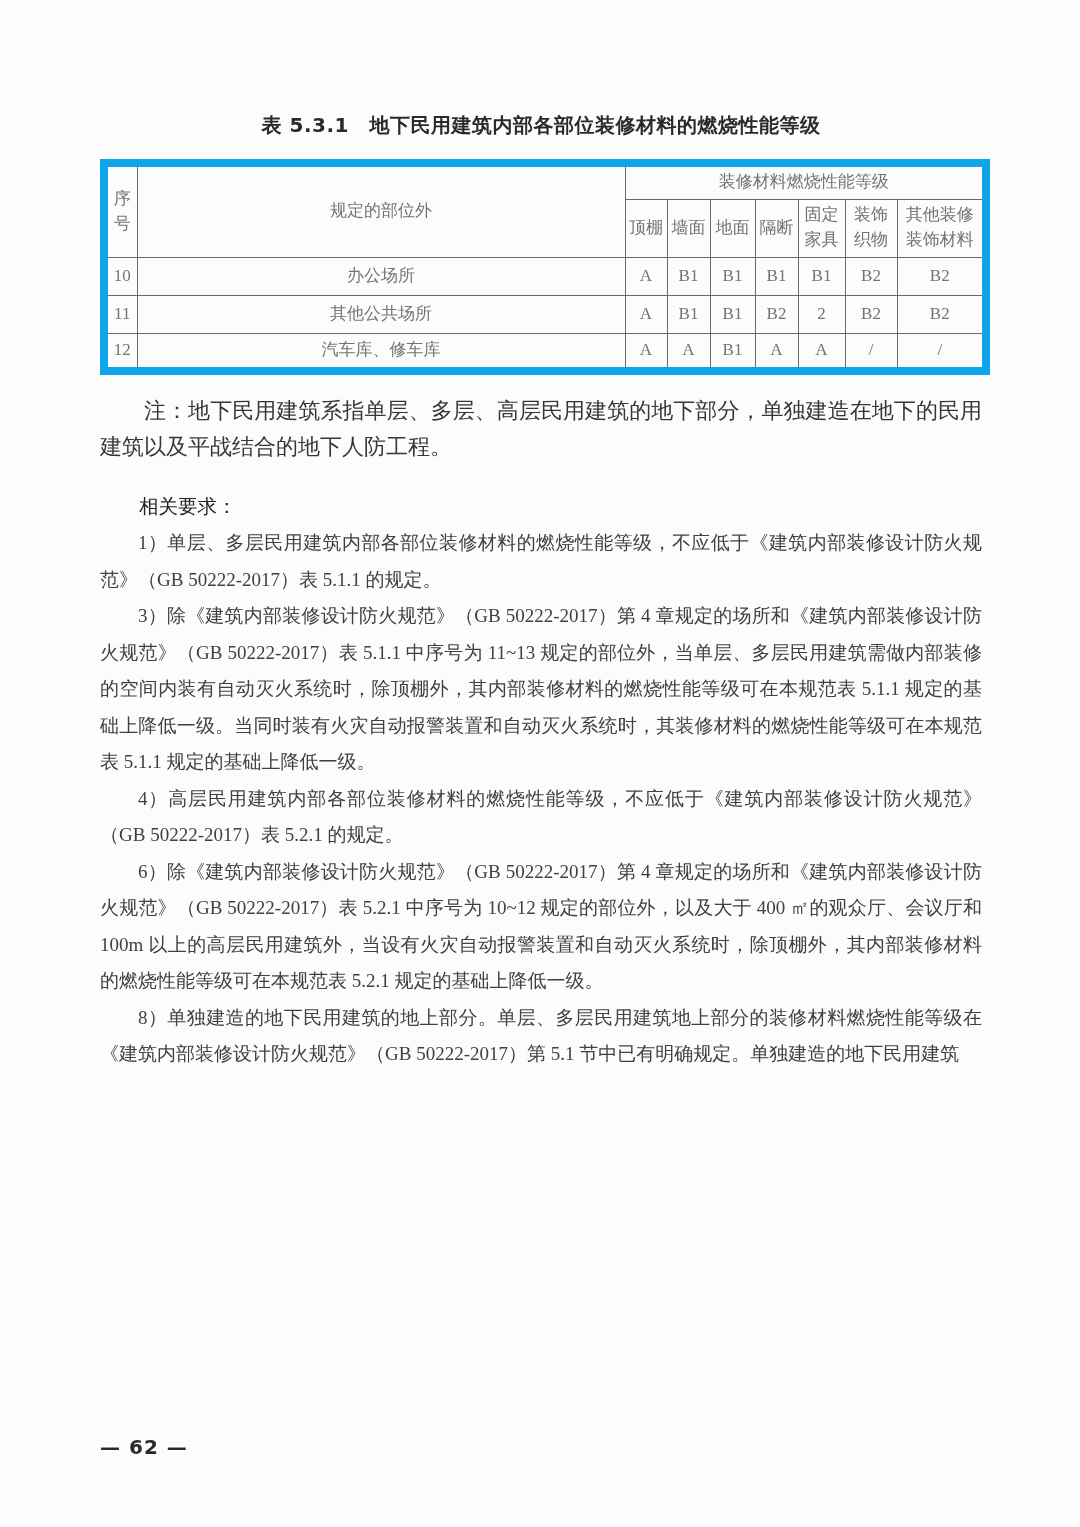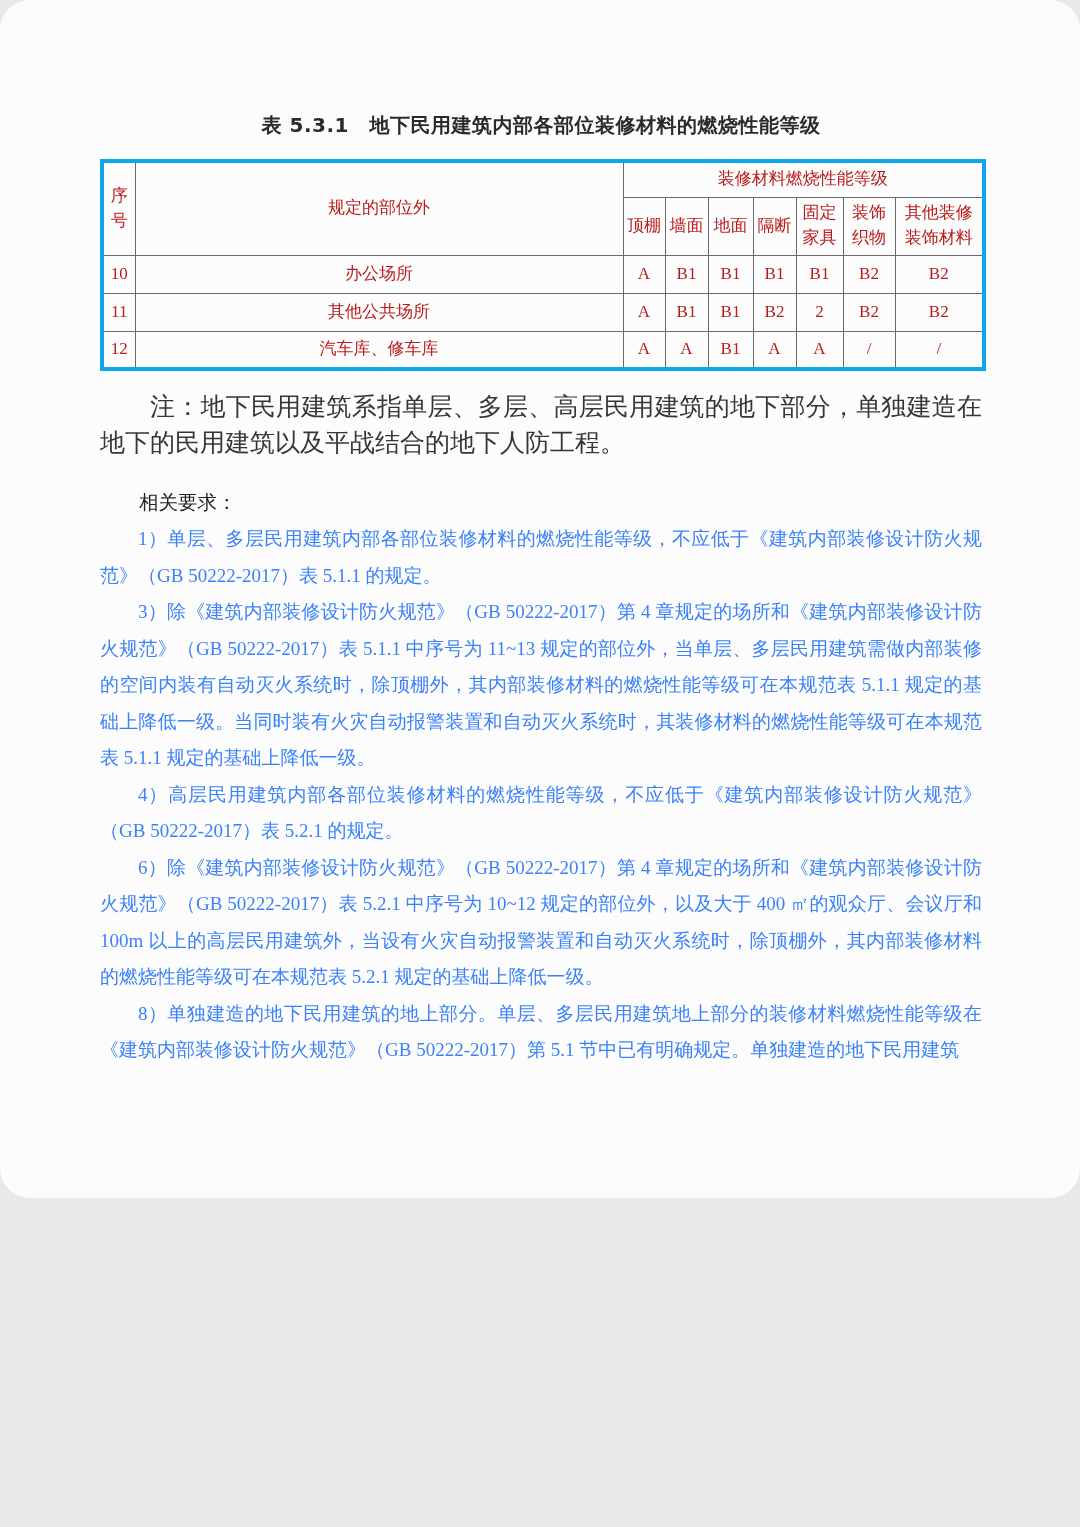--- a/index.html
+++ b/index.html
@@ -3,83 +3,82 @@
 <meta charset="utf-8">
 <style>
   html, body {
     margin: 0;
     padding: 0;
     background: #e9e9e9;
   }
   .page {
     position: relative;
     width: 1080px;
-    height: 1198px;
+    height: 1527px;
     margin: 0 auto;
     background: #fcfcfc;
     box-sizing: border-box;
     padding: 112px 98px 0 100px;
     color: #333;
     font-family: "Liberation Serif", "DejaVu Serif", serif;
     overflow: hidden;
-    border-radius: 30px;
   }
   .table-title {
     margin: 0 0 13px 0;
     text-align: center;
     font-size: 20px;
     font-weight: bold;
     color: #2a2a2a;
     font-family: "DejaVu Sans", "Liberation Sans", sans-serif;
     letter-spacing: 0.5px;
   }
   table.spec-table {
     width: 882px;
     border-collapse: collapse;
     table-layout: fixed;
     font-size: 17px;
-    color: #b91c1c;
-    border: 4px solid #0ea5e9;
+    color: #737373;
+    border: 8px solid #0ea5e9;
     margin-top: 20px;
   }
   table.spec-table td {
     border: 1px solid #6a6a6a;
     text-align: center;
     vertical-align: middle;
     padding: 2px 3px;
     line-height: 1.45;
     box-sizing: border-box;
   }
   tr.group-row td { height: 36px; }
   tr.subhead-row td { height: 58px; }
   tr.data-row td { height: 38px; }
   .note {
     margin: 18px 0 0 0;
-    font-size: 25px;
+    font-size: 22px;
     line-height: 36px;
     text-align: justify;
     text-indent: 2em;
     color: #363636;
   }
   .req-heading {
     margin: 24px 0 0 0;
     font-size: 19.5px;
     font-weight: normal;
     color: #232323;
     text-indent: 2em;
     line-height: 36px;
     font-family: "DejaVu Sans", "Liberation Sans", sans-serif;
   }
   .para {
     margin: 0;
     font-size: 19px;
     line-height: 36.5px;
     text-align: justify;
     text-indent: 2em;
-    color: #3b82f6;
+    color: #404040;
   }
   .body-text { margin-top: 6px; }
   .page-number {
     position: absolute;
     left: 100px;
     top: 1435px;
     font-size: 20px;
     font-weight: bold;
     color: #2a2a2a;
     letter-spacing: 1px;

